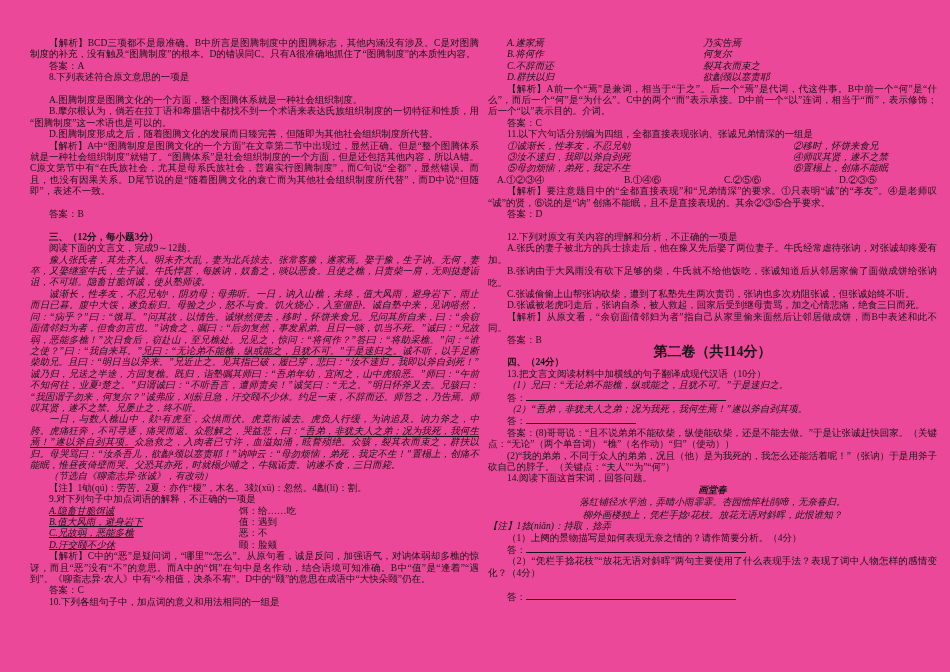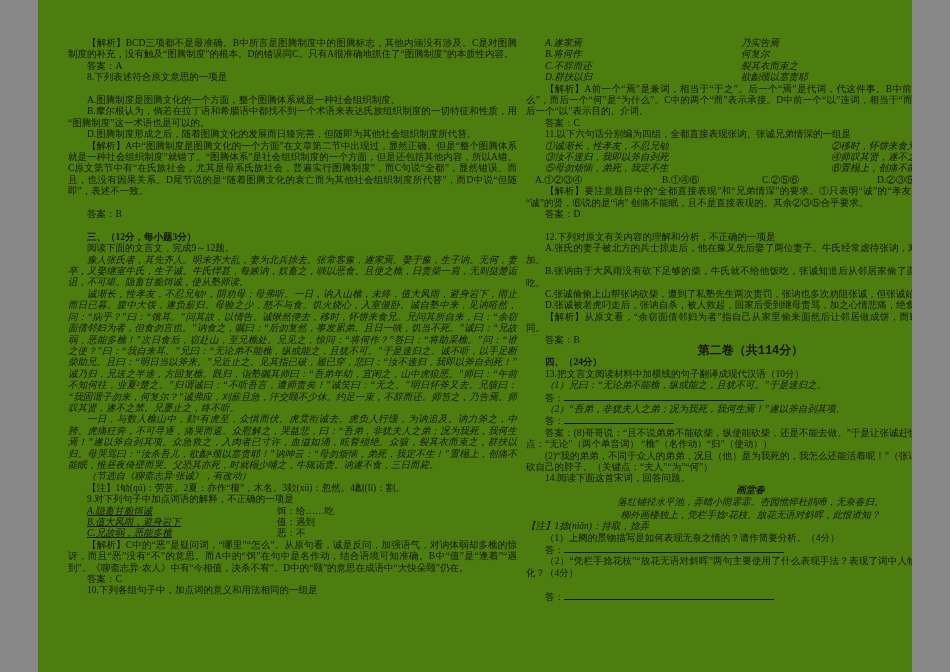--- a/index.html
+++ b/index.html
@@ -1,41 +1,41 @@
 <!DOCTYPE html>
 <html lang="zh"><head>
 <meta charset="utf-8">
 <style>
   html,body{margin:0;padding:0;background:#888;}
   .page{
-    position:relative;width:874px;height:672px;margin:0 auto;
-    background:#4d7c0f;overflow:hidden;
+    position:relative;width:950px;height:672px;margin:0 auto;
+    background:#ec4899;overflow:hidden;
     font-family:"Liberation Serif","DejaVu Serif",serif;
     font-size:9.5px;line-height:11.4px;color:#151515;
   }
   .cols{display:flex;gap:9px;padding:38px 13px 0 30px;}
   .col{width:449px;flex:0 0 449px;}
   p{margin:0;text-align:justify;}
   .ind{text-indent:2em;}
   .b{font-weight:bold;}
   .kai{font-style:italic;}
   .ctr{text-align:center;text-indent:0;}
-  .ul{text-underline-offset:2px;}
+  .ul{text-decoration:underline;text-underline-offset:2px;}
   .sp{height:11.4px;}
   .row{display:flex;text-indent:0;padding-left:19px;align-items:center;}
   .row .l9{flex:0 0 190px;text-decoration:underline;}
   .row .l10{flex:0 0 196px;}
   .row .l11{flex:0 0 286px;}
   .choices{display:flex;text-indent:0;padding-left:9px;}
   .choices span:nth-child(1){flex:0 0 127px;}
   .choices span:nth-child(2){flex:0 0 100px;}
   .choices span:nth-child(3){flex:0 0 115px;}
   .blank{display:inline-block;border-bottom:1px solid #151515;height:8px;vertical-align:baseline;}
   .w200{width:200px;}.w110{width:110px;}.w220{width:220px;}.w210{width:210px;}
-  .vol2{font-size:12px;font-family:Liberation Mono, monospace;}
+  .vol2{font-size:14px;}
   .poem{line-height:12.5px;}
 </style>
 </head>
 <body>
 
 <div class="page">
   <div class="cols">
 
     <div class="col">
       <p class="ind">【解析】BCD三项都不是最准确。B中所言是图腾制度中的图腾标志，其他内涵没有涉及。C是对图腾制度的补充，没有触及“图腾制度”的根本。D的错误同C。只有A很准确地抓住了“图腾制度”的本质性内容。</p>
@@ -63,20 +63,24 @@
           <span class="l9 kai">A.隐畜甘脆饵诚</span>
           <span>饵：给……吃</span>
         </p>
       <p class="row">
           <span class="l9 kai">B.值大风雨，避身岩下</span>
           <span>值：遇到</span>
         </p>
       <p class="row">
           <span class="l9 kai">C.兄故弱，恶能多樵</span>
           <span>恶：不</span>
+        </p>
+      <p class="row">
+          <span class="l9 kai">D.汗交颐不少休</span>
+          <span>颐：脸颊</span>
         </p>
       <p class="ind">【解析】C中的“恶”是疑问词，“哪里”“怎么”。从原句看，诚是反问，加强语气，对讷体弱却多樵的惊讶，而且“恶”没有“不”的意思。而A中的“饵”在句中是名作动，结合语境可知准确。B中“值”是“逢着”“遇到”。《聊斋志异·农人》中有“今相值，决杀不宥”。D中的“颐”的意思在成语中“大快朵颐”仍在。</p>
       <p class="ind">答案：C</p>
       <p class="ind">10.下列各组句子中，加点词的意义和用法相同的一组是</p>
     </div>
 
     <div class="col">
       <p class="row">
           <span class="l10 kai">A.遂家焉</span>
           <span class="kai">乃实告焉</span>

